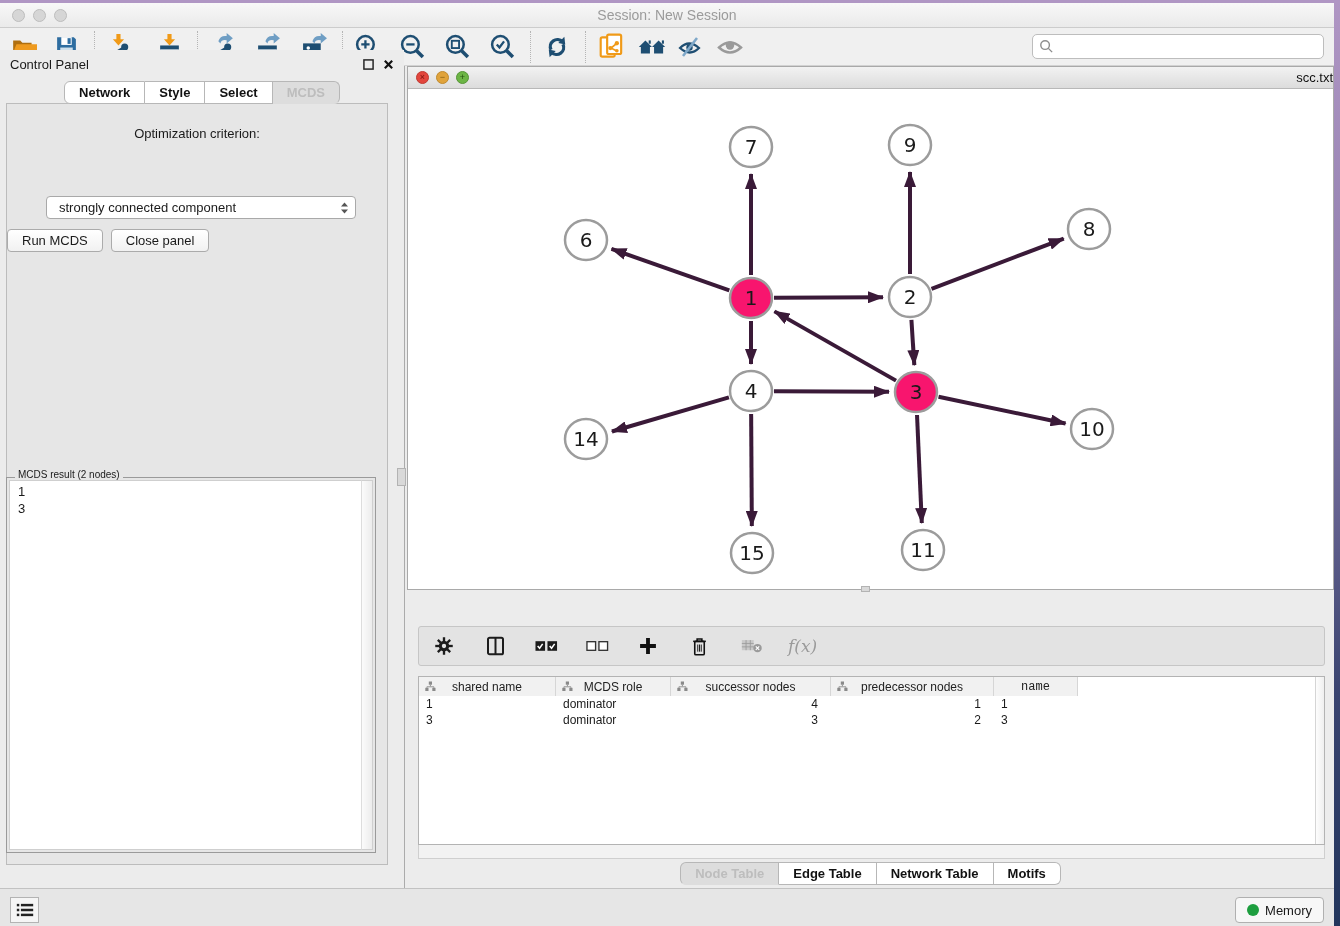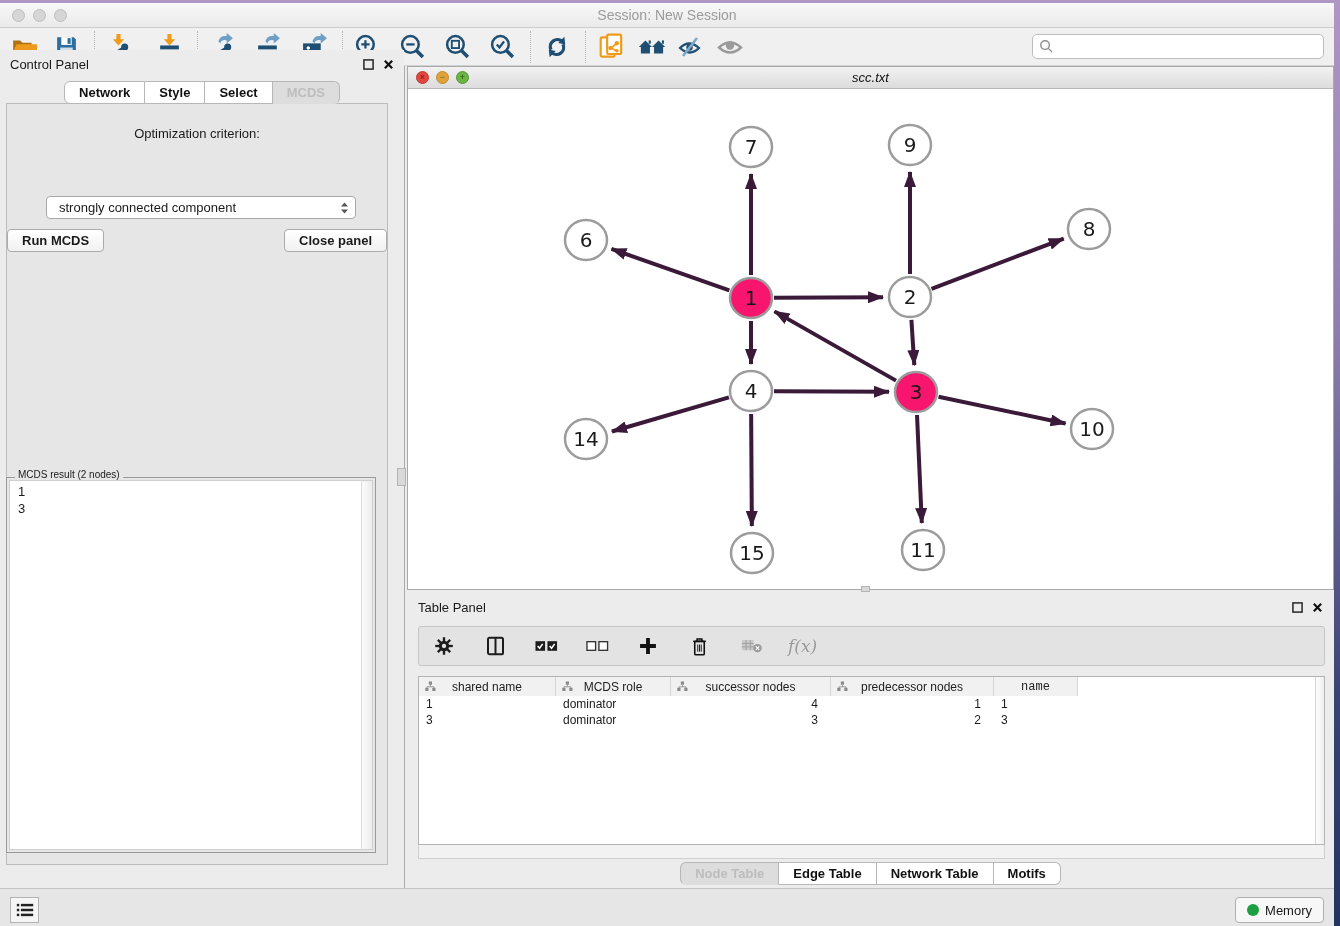--- a/index.html
+++ b/index.html
@@ -45,21 +45,21 @@
   .seg .tab:first-child { border-left:1px solid #b7b7b7; border-radius:6px 0 0 6px; }
   .seg .tab:last-child { border-radius:0 6px 6px 0; }
   .seg .tab.active { background:#dddddd; color:#bdbdbd; border-bottom-color:#dddddd; }
   #cp-body { position:absolute; left:6px; top:53px; width:382px; height:762px;
     background:#e6e6e6; border:1px solid #bcbcbc; }
   #opt-label { margin-top:22px; text-align:center; font-size:13px; }
   #mcds-dropdown { position:absolute; left:39px; top:92px; width:310px; height:23px; background:#ffffff;
     border:1px solid #a9a9a9; border-radius:4px; display:flex; align-items:center; padding:0 6px 0 12px;
     font-size:13px; }
   #mcds-dropdown .dd-arrows { margin-left:auto; }
-  .cp-buttons { position:absolute; left:0; top:125px; width:100%; display:flex; justify-content:space-between; gap:0;font-weight:bold; }
+  .cp-buttons { position:absolute; left:0; top:125px; width:100%; display:flex; justify-content:flex-start; gap:8px; }
   .mac-btn { background:linear-gradient(#ffffff,#f1f1f1); border:1px solid #ababab; border-radius:4px;
     font-size:13px; padding:3px 14px; min-width:90px; text-align:center; cursor:default; }
   #result-group { position:absolute; left:6px; top:427px; width:370px; height:376px;
     border:1px solid #9a9a9a; background:#e6e6e6; }
   #result-title { position:absolute; left:8px; top:-9px; background:#e6e6e6; padding:0 3px; font-size:10px; }
   #result-text { position:absolute; left:2px; top:2px; right:14px; bottom:2px; background:#ffffff;
     border:1px solid #cfcfcf; border-right:none; font-size:13px; line-height:17px; padding:2px 8px;
     white-space:pre; }
   #result-scroll { position:absolute; top:2px; right:2px; width:12px; bottom:2px;
     background:linear-gradient(to right,#fbfbfb,#ececec); border:1px solid #cfcfcf; border-left:1px solid #dddddd; }
@@ -74,21 +74,21 @@
 
   
   #network-window { position:absolute; left:407px; top:66px; width:927px; height:524px;
     border:1px solid #a9a9a9; background:#ffffff; }
   #nw-titlebar { height:22px; background:linear-gradient(#f2f2f2,#dcdcdc); border-bottom:1px solid #b8b8b8;
     display:flex; align-items:center; position:relative; }
   #nw-titlebar .traffic { margin-left:8px; gap:7px; }
   .tl.red { background:#e2463d; border-color:#c03a32; color:#7c120e; }
   .tl.yellow { background:#e0a33b; border-color:#c08a2e; color:#7d5a10; }
   .tl.green { background:#6cb545; border-color:#569537; color:#25510f; }
-  #nw-titlebar .title { position:absolute; left:0; right:0; text-align:center; font-size:13px; color:#111;font-style:italic; }
+  #nw-titlebar .title { position:absolute; left:0; right:0; text-align:right; font-size:13px; color:#111; }
   #graph-canvas { position:absolute; left:0; top:22px; width:925px; height:500px; background:#ffffff; }
 
   
   #table-panel { position:absolute; left:407px; top:594px; width:927px; height:294px; background:#ececec; }
   #tp-header { height:27px; display:flex; align-items:center; padding:0 11px; }
   #tp-header .panel-title { font-size:13px; }
   #tp-toolbar { position:absolute; left:11px; top:32px; width:907px; height:40px; background:#e3e3e3;
     border:1px solid #c6c6c6; border-radius:3px; display:flex; align-items:center; gap:13px; }
   #tp-toolbar .tbtn { width:34px; }
   .fx { font-family:"DejaVu Serif", serif; font-style:italic; font-size:17px; color:#9a9a9a; padding-left:6px;}
@@ -411,31 +411,20 @@
         </g>
         <g>
           <ellipse cx="515" cy="461" rx="21" ry="20" fill="#ffffff" stroke="#9c9c9c" stroke-width="2.5"></ellipse>
           <text x="515" y="461" dy="0.35em" text-anchor="middle" font-size="20" font-family="&quot;DejaVu Sans&quot;, sans-serif" fill="#1a1a1a">11</text>
         </g>
       </svg>
   </div>
 </div>
 
 <div id="table-panel">
-  <div id="tp-header">
-    <span class="panel-title">Table Panel</span>
-    <span class="panel-mini-icons">
-      <svg width="11" height="11" viewBox="0 0 12 12">
-        <rect x="1" y="1" width="10" height="10" fill="none" stroke="#222" stroke-width="1.6"></rect>
-      </svg>
-      <svg width="11" height="11" viewBox="0 0 12 12">
-        <path d="M2 2 L10 10 M10 2 L2 10" stroke="#111" stroke-width="2.4"></path>
-      </svg>
-    </span>
-  </div>
   <div id="tp-toolbar">
     <span class="tbtn" style="margin-left:8px">
       <svg width="20" height="20" viewBox="0 0 24 24">
         <g fill="#1c1c1c">
           <rect x="10.6" y="1.5" width="2.8" height="5"></rect>
             <rect x="10.6" y="17.5" width="2.8" height="5"></rect>
           <rect x="1.5" y="10.6" width="5" height="2.8"></rect>
             <rect x="17.5" y="10.6" width="5" height="2.8"></rect>
           <rect x="10.6" y="1.5" width="2.8" height="5" transform="rotate(45 12 12)"></rect>
           <rect x="10.6" y="17.5" width="2.8" height="5" transform="rotate(45 12 12)"></rect>

